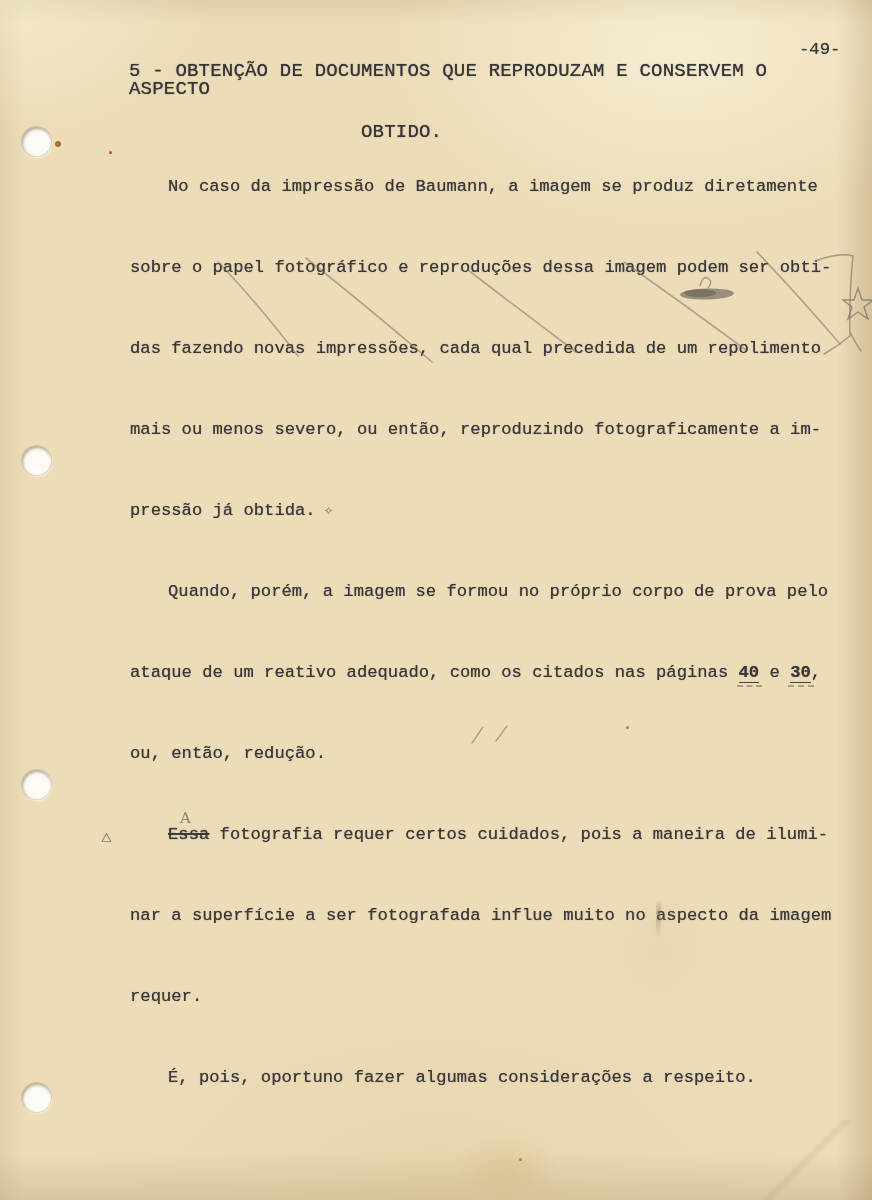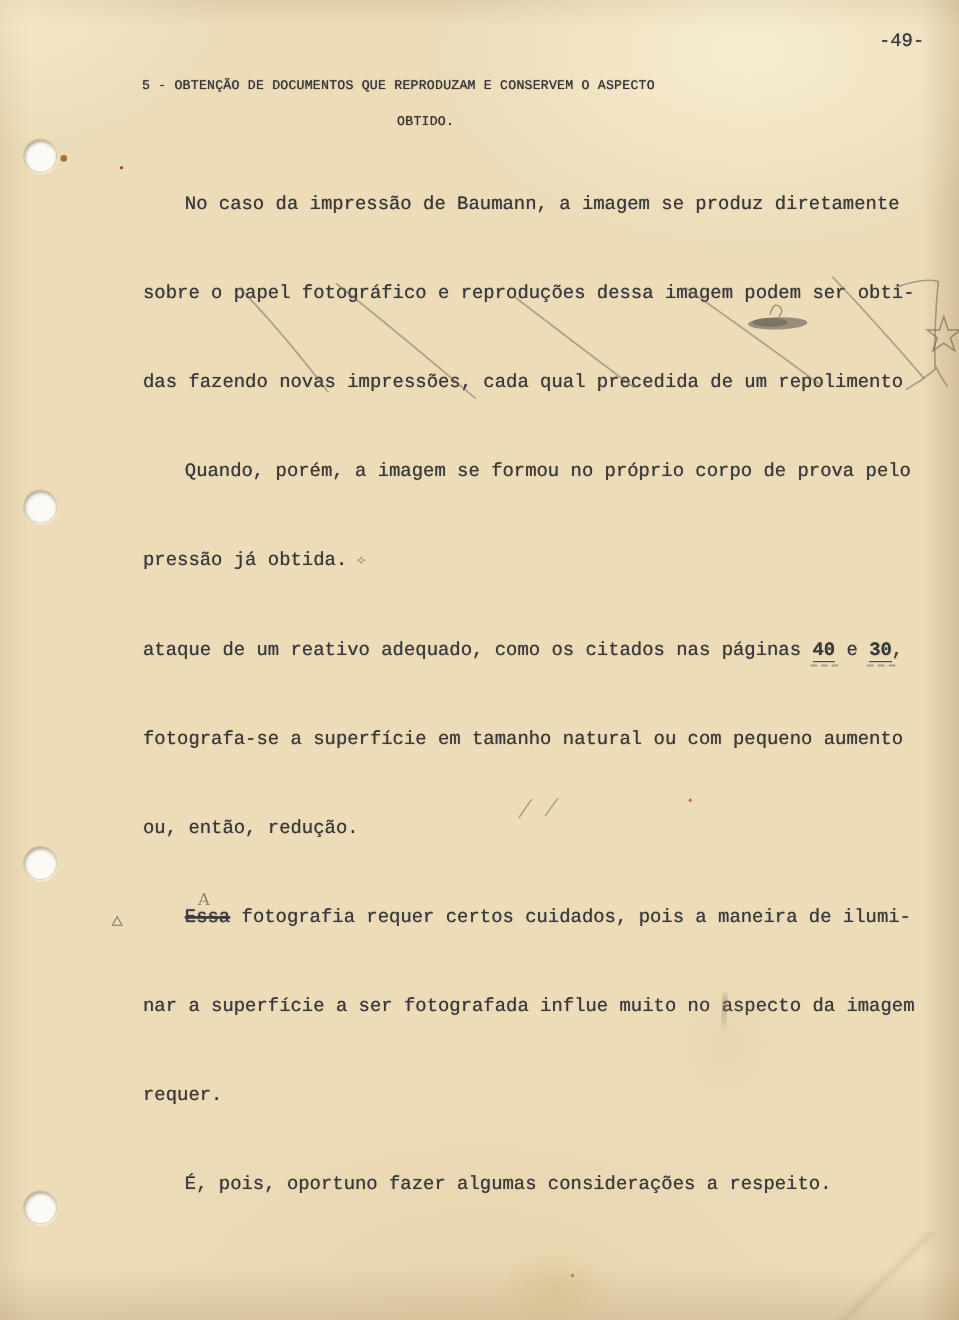--- a/index.html
+++ b/index.html
@@ -7,25 +7,25 @@
     position:relative;width:872px;height:1200px;overflow:hidden;
     font-family:"Liberation Mono","DejaVu Sans Mono",monospace;
     background:
       radial-gradient(ellipse 420px 260px at 78% 4%, rgba(255,250,228,0.55), rgba(255,250,228,0) 70%),
       radial-gradient(ellipse 300px 200px at 0% 0%, rgba(252,246,222,0.5), rgba(252,246,222,0) 70%),
       radial-gradient(ellipse 500px 300px at 50% 100%, rgba(205,175,120,0.18), rgba(205,175,120,0) 75%),
       linear-gradient(to right, rgba(170,140,90,0.16) 0%, rgba(170,140,90,0) 3%, rgba(170,140,90,0) 96%, rgba(150,118,70,0.28) 100%),
       linear-gradient(to bottom, rgba(120,95,60,0.12) 0%, rgba(120,95,60,0) 2%, rgba(120,95,60,0) 96%, rgba(140,110,70,0.2) 100%),
       #ecdcb8;
   }
-  .pagenum{position:absolute;left:799px;top:29px;font-size:17.2px;color:#39383b;
+  .pagenum{position:absolute;left:799px;top:40px;font-size:17.2px;color:#39383b;
     text-shadow:0 0 0.8px rgba(45,45,50,0.8);}
-  .title{position:absolute;left:129px;top:62px;width:660px;font-size:12px;line-height:33px;
+  .title{position:absolute;left:129px;top:62px;width:660px;font-size:19px;line-height:18px;
     color:#353438;text-shadow:0 0 0.9px rgba(40,40,45,0.85);letter-spacing:0.2px;}
-  .title .t2{padding-left:232px;}
+  .title .t2{padding-left:232px;margin-top:25px;}
   .body{position:absolute;left:130px;top:119px;width:725px;font-size:17.2px;line-height:27px;
     color:#39383b;text-shadow:0 0 0.8px rgba(45,45,50,0.75);white-space:pre;}
   .line{height:27px;position:relative;}
   .line.indent{padding-left:38px;}
   .u-dash{position:relative;border-bottom:1.7px solid #434247;font-weight:bold;}
   .u-dash::after{content:"";position:absolute;left:-2px;right:-3px;bottom:-5px;
     border-bottom:2px dashed rgba(135,125,104,0.65);}
   .typed-strike{text-decoration:line-through;text-decoration-thickness:2.4px;
     text-shadow:0 0 1.2px rgba(40,40,45,0.9);}
   .star-mark{font-size:16px;color:#847b69;margin-left:8px;text-shadow:none;}
@@ -49,24 +49,24 @@
 
   <div class="title">
     <div class="t1">5 - OBTENÇÃO DE DOCUMENTOS QUE REPRODUZAM E CONSERVEM O ASPECTO</div>
     <div class="t2">OBTIDO.</div>
   </div>
 
   <div class="body">
     <div class="line indent">No caso da impressão de Baumann, a imagem se produz diretamente</div>
     <div class="line">sobre o papel fotográfico e reproduções dessa imagem podem ser obti-</div>
     <div class="line">das fazendo novas impressões, cada qual precedida de um repolimento</div>
+    <div class="line">mais ou menos severo, ou então, reproduzindo fotograficamente a im-</div>
+    <div class="line"><span>pressão já obtida.</span><span class="star-mark">✧</span></div>
     <div class="line indent">Quando, porém, a imagem se formou no próprio corpo de prova pelo</div>
-    <div class="line"><span>pressão já obtida.</span><span class="star-mark">✧</span></div>
     <div class="line"><span>ataque de um reativo adequado, como os citados nas páginas </span><span class="u-dash">40</span><span> e </span><span class="u-dash">30</span><span>,</span></div>
-    <div class="line">fotografa-se a superfície em tamanho natural ou com pequeno aumento</div>
     <div class="line">ou, então, redução.</div>
     <div class="line indent"><span class="tri-mark">△</span><span class="a-mark">A</span><span class="typed-strike">Essa</span><span> fotografia requer certos cuidados, pois a maneira de ilumi-</span></div>
     <div class="line">nar a superfície a ser fotografada influe muito no aspecto da imagem</div>
     <div class="line">requer.</div>
     <div class="line indent">É, pois, oportuno fazer algumas considerações a respeito.</div>
     
     
     
     
     

